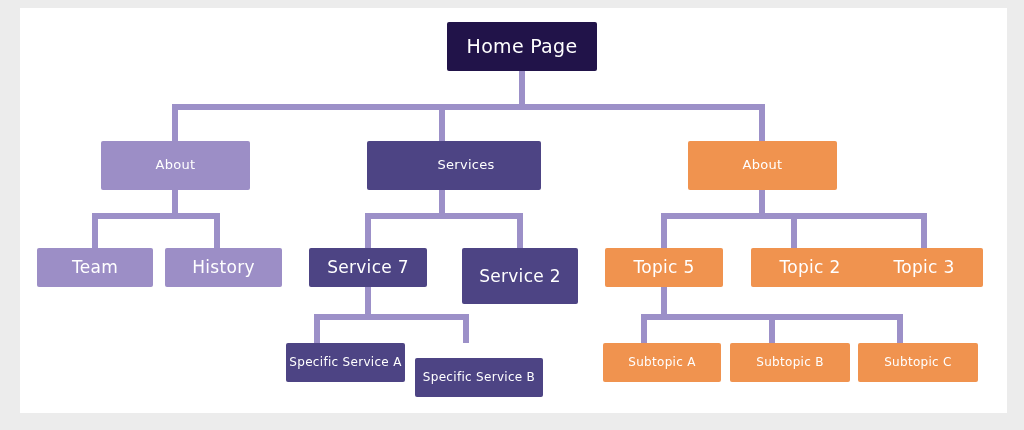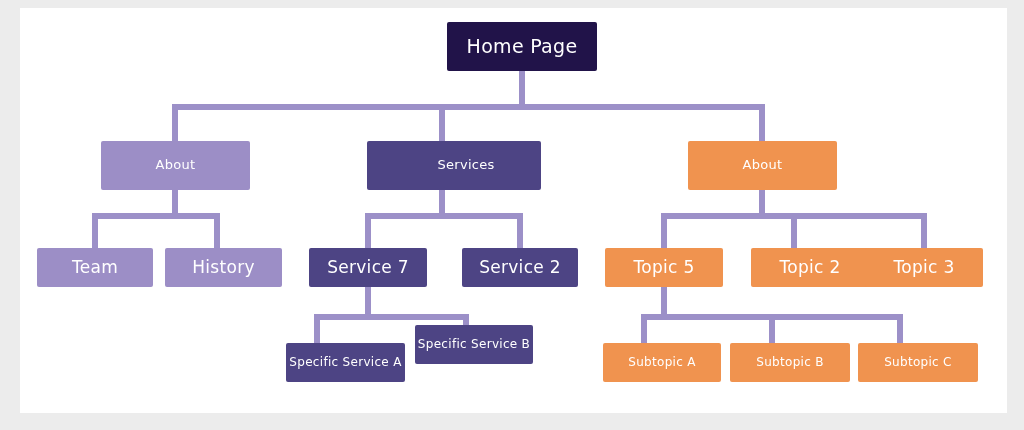--- a/index.html
+++ b/index.html
@@ -21,26 +21,26 @@
   .line { position:absolute; z-index:1; }
 
   
   #n-home     { left:447px; top:22px;  width:150px; height:49px; }
   #n-about    { left:101px; top:141px; width:149px; height:49px; }
   #n-services { left:367px; top:141px; width:150px; height:49px; }
   #n-blog     { left:688px; top:141px; width:149px; height:49px; }
   #n-team     { left:37px;  top:248px; width:116px; height:39px; }
   #n-history  { left:165px; top:248px; width:117px; height:39px; }
   #n-service1 { left:309px; top:248px; width:118px; height:39px; }
-  #n-service2 { left:462px; top:248px; width:116px; height:39px; }
+  #n-service2 { left:462px; top:248px; width:116px; height:56px; }
   #n-topic1   { left:605px; top:248px; width:118px; height:39px; }
   #n-topic2   { left:735px; top:248px; width:118px; height:39px;margin-left:16px; }
   #n-topic3   { left:865px; top:248px; width:118px; height:39px; }
   #n-ssa      { left:268px; top:343px; width:119px; height:39px; }
-  #n-ssb      { left:397px; top:325px; width:118px; height:39px; }
+  #n-ssb      { left:397px; top:358px; width:128px; height:39px; }
   #n-suba     { left:585px; top:343px; width:118px; height:39px; }
   #n-subb     { left:712px; top:343px; width:120px; height:39px; }
   #n-subc     { left:840px; top:343px; width:120px; height:39px; }
 
   
   #l-home-v     { left:519px; top:71px;  width:6px;   height:39px; }
   #l-main-h     { left:172px; top:104px; width:593px; height:6px;  }
   #l-about-v    { left:172px; top:104px; width:6px;   height:37px; }
   #l-services-v { left:439px; top:104px; width:6px;   height:37px; }
   #l-blog-v     { left:759px; top:104px; width:6px;   height:37px; }

